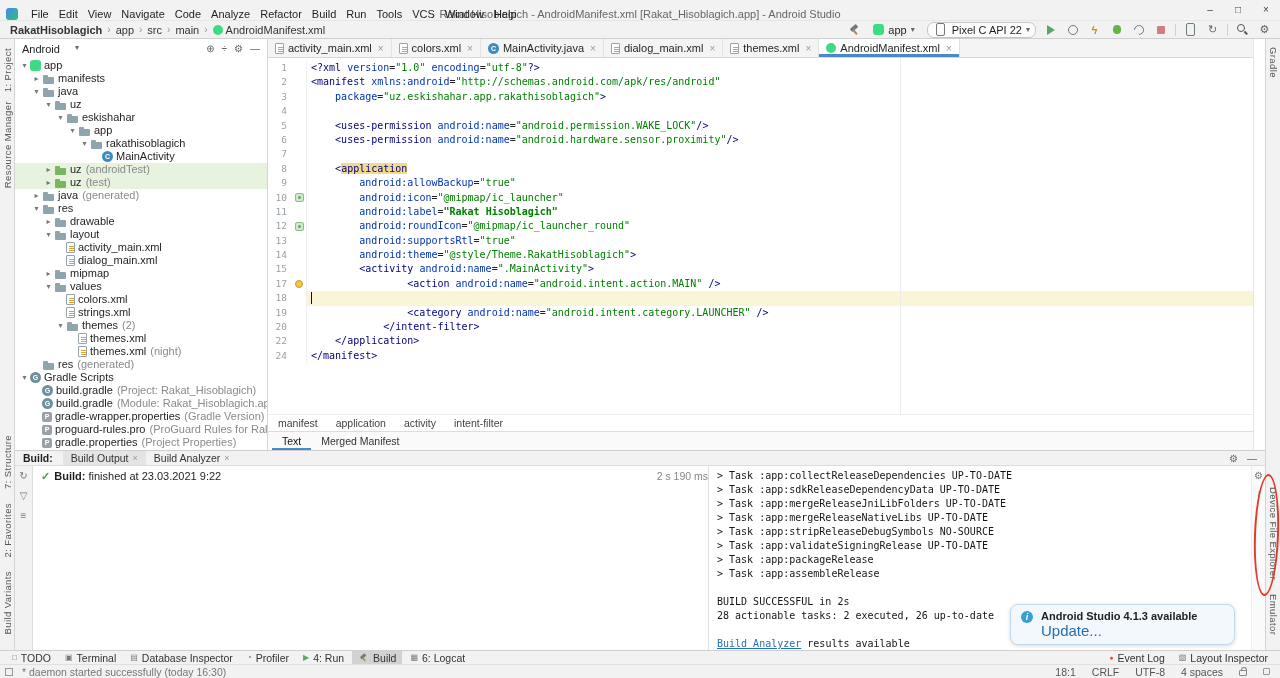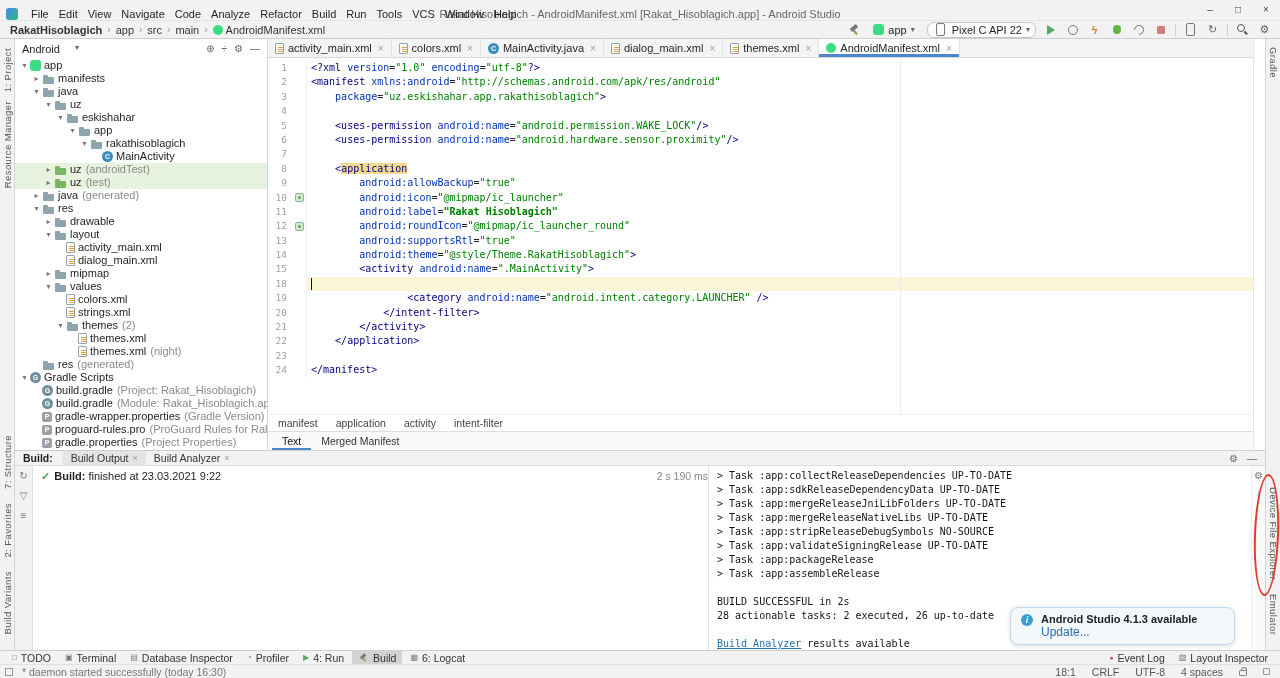--- a/index.html
+++ b/index.html
@@ -125,21 +125,21 @@
   .bo-left{width:676px;flex:none;border-right:1px solid #e0e0e0;position:relative;padding:4px 10px 0 8px;font-size:11px}
   .check{color:#4f9f4f;font-weight:bold;margin-right:4px}
   .bo-dur{position:absolute;right:0;top:4px;color:#888;font-size:10.5px}
   .bo-right{flex:1;font-family:"DejaVu Sans Mono",monospace;font-size:10px;padding:3px 0 0 8px;overflow:hidden;position:relative;min-width:0}
   .boline,.bo-result{height:14px;line-height:14px;white-space:pre;color:#151515}
   .blink{color:#2470b3;text-decoration:underline;cursor:pointer}
   .bo-rstrip{width:14px;border-left:1px solid #eee;background:#fafafa;display:flex;flex-direction:column;align-items:center;gap:7px;padding-top:4px;flex:none}
   .notif{position:absolute;right:30px;bottom:5px;width:225px;background:#f3f8fd;border:1px solid #c2d8ee;border-radius:8px;padding:5px 10px;display:flex;gap:8px;box-shadow:0 1px 4px rgba(0,0,0,.15);align-items:flex-start}
   .ninfo{width:12px;height:12px;border-radius:50%;background:#389fd6;color:#fff;font-size:9px;font-weight:bold;font-style:italic;display:flex;align-items:center;justify-content:center;flex:none;margin-top:1px}
   .ntitle{font-size:11px;color:#222;font-weight:bold}
-  .naction{font-size:12px;color:#2470b3;cursor:pointer}
+  .naction{font-size:15px;color:#2470b3;cursor:pointer}
 
   
   .bottom-bar{height:14px;background:#f2f2f2;border-top:1px solid #cfcfcf;display:flex;align-items:center;padding:0 6px;font-size:10.5px;flex:none}
   .bb-left,.bb-right{display:flex;align-items:center;gap:2px}
   .bb-right{margin-left:auto}
   .bb-item{display:inline-flex;align-items:center;gap:4px;padding:0 6px;height:14px;color:#333}
   .bb-item.active{background:#d2d2d2}
   .bb-ic{font-size:8px;color:#777}
   .bb-item .hammer{transform:scale(.75);margin:-2px -1px}
   .bb-run{color:#59A869}
@@ -472,26 +472,25 @@
                 <div class="cl"><span class="cl-num">6</span><span class="cl-mark"></span><span class="cl-code"><span class="tok-p">    </span><span class="tok-t">&lt;uses-permission </span><span class="tok-a">android:name</span><span class="tok-p">=</span><span class="tok-s">"android.hardware.sensor.proximity"</span><span class="tok-t">/&gt;</span></span></div>
                 <div class="cl"><span class="cl-num">7</span><span class="cl-mark"></span><span class="cl-code"></span></div>
                 <div class="cl"><span class="cl-num">8</span><span class="cl-mark"></span><span class="cl-code"><span class="tok-p">    </span><span class="tok-t">&lt;</span><span class="tok-th">application</span></span></div>
                 <div class="cl"><span class="cl-num">9</span><span class="cl-mark"></span><span class="cl-code"><span class="tok-p">        </span><span class="tok-a">android:allowBackup</span><span class="tok-p">=</span><span class="tok-s">"true"</span></span></div>
                 <div class="cl"><span class="cl-num">10</span><span class="cl-mark"><span class="gut-launcher"></span></span><span class="cl-code"><span class="tok-p">        </span><span class="tok-a">android:icon</span><span class="tok-p">=</span><span class="tok-s">"@mipmap/ic_launcher"</span></span></div>
                 <div class="cl"><span class="cl-num">11</span><span class="cl-mark"></span><span class="cl-code"><span class="tok-p">        </span><span class="tok-a">android:label</span><span class="tok-p">=</span><span class="tok-sb">"Rakat Hisoblagich"</span></span></div>
                 <div class="cl"><span class="cl-num">12</span><span class="cl-mark"><span class="gut-launcher"></span></span><span class="cl-code"><span class="tok-p">        </span><span class="tok-a">android:roundIcon</span><span class="tok-p">=</span><span class="tok-s">"@mipmap/ic_launcher_round"</span></span></div>
                 <div class="cl"><span class="cl-num">13</span><span class="cl-mark"></span><span class="cl-code"><span class="tok-p">        </span><span class="tok-a">android:supportsRtl</span><span class="tok-p">=</span><span class="tok-s">"true"</span></span></div>
                 <div class="cl"><span class="cl-num">14</span><span class="cl-mark"></span><span class="cl-code"><span class="tok-p">        </span><span class="tok-a">android:theme</span><span class="tok-p">=</span><span class="tok-s">"@style/Theme.RakatHisoblagich"</span><span class="tok-t">&gt;</span></span></div>
                 <div class="cl"><span class="cl-num">15</span><span class="cl-mark"></span><span class="cl-code"><span class="tok-p">        </span><span class="tok-t">&lt;activity </span><span class="tok-a">android:name</span><span class="tok-p">=</span><span class="tok-s">".MainActivity"</span><span class="tok-t">&gt;</span></span></div>
+                <div class="cl"><span class="cl-num">17</span><span class="cl-mark"><span class="gut-bulb"></span></span><span class="cl-code"><span class="tok-p">                </span><span class="tok-t">&lt;action </span><span class="tok-a">android:name</span><span class="tok-p">=</span><span class="tok-s">"android.intent.action.MAIN"</span><span class="tok-t"> /&gt;</span></span></div>
                 <div class="cl"><span class="cl-num">18</span><span class="cl-mark"></span><span class="cl-code caret-row"><span class="caret"></span></span></div>
                 <div class="cl"><span class="cl-num">19</span><span class="cl-mark"></span><span class="cl-code"><span class="tok-p">                </span><span class="tok-t">&lt;category </span><span class="tok-a">android:name</span><span class="tok-p">=</span><span class="tok-s">"android.intent.category.LAUNCHER"</span><span class="tok-t"> /&gt;</span></span></div>
                 <div class="cl"><span class="cl-num">20</span><span class="cl-mark"></span><span class="cl-code"><span class="tok-p">            </span><span class="tok-t">&lt;/intent-filter&gt;</span></span></div>
-                <div class="cl"><span class="cl-num">21</span><span class="cl-mark"></span><span class="cl-code"><span class="tok-p">        </span><span class="tok-t">&lt;/activity&gt;</span></span></div>
                 <div class="cl"><span class="cl-num">22</span><span class="cl-mark"></span><span class="cl-code"><span class="tok-p">    </span><span class="tok-t">&lt;/application&gt;</span></span></div>
-                <div class="cl"><span class="cl-num">23</span><span class="cl-mark"></span><span class="cl-code"></span></div>
                 <div class="cl"><span class="cl-num">24</span><span class="cl-mark"></span><span class="cl-code"><span class="tok-t">&lt;/manifest&gt;</span></span></div>
               </div>
           </div>
           <div class="xml-bc">
               <span class="bc">manifest</span>
               <span class="bc">application</span>
               <span class="bc">activity</span>
               <span class="bc">intent-filter</span>
             </div>
           <div class="vtabs">

